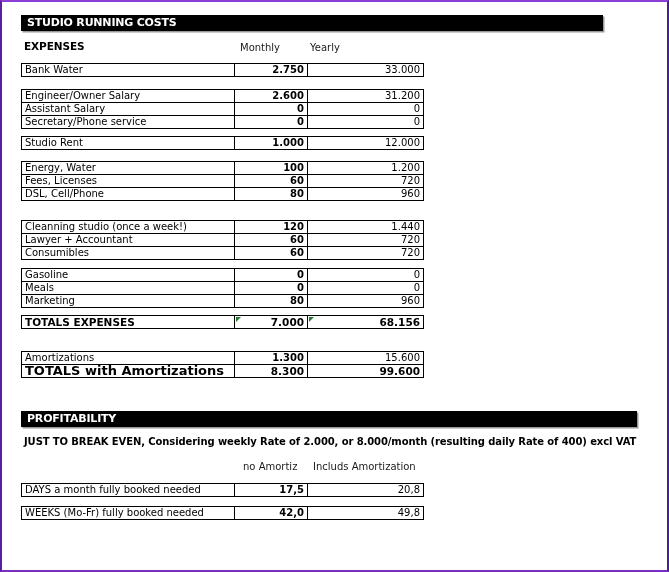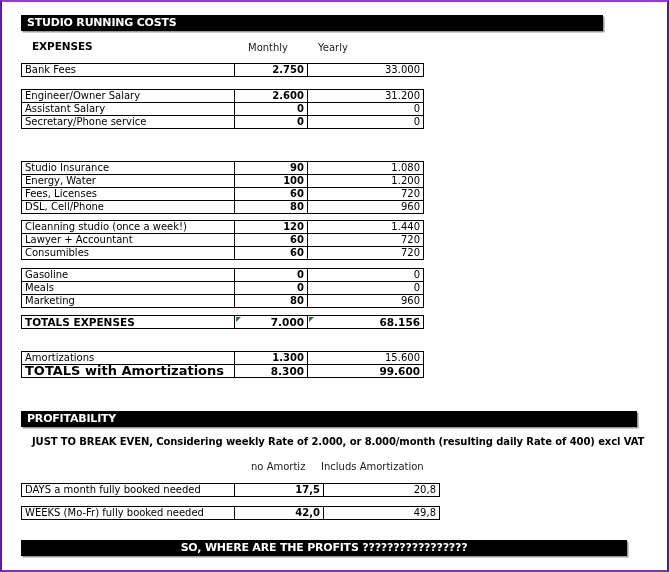--- a/index.html
+++ b/index.html
@@ -53,21 +53,20 @@
   .banner.center {
     text-align: center;
     padding: 0;
   }
 
   
   .txt {
     position: absolute;
     white-space: nowrap;
     color: #000000;
-    margin-left: 8px;
   }
   .lbl-bold {
     font-weight: bold;
     font-size: 10.5px;
     letter-spacing: -0.1px;
   }
   .colhead {
     font-size: 10px;
     font-weight: normal;
     color: #1a1a1a;
@@ -106,41 +105,41 @@
     left: 1px;
     top: 1px;
     width: 0;
     height: 0;
     border-top: 5px solid #1f7a2e;
     border-right: 5px solid transparent;
   }
 
   
   .tbl.prof td.name { width: 213px; }
-  .tbl.prof td.m    { width: 89px;  }
+  .tbl.prof td.m    { width: 73px;  }
   .tbl.prof td.y    { width: 116px; }
 </style>
 </head>
 <body>
 
 <div id="page">
   <div id="sheet">
 
     <div class="banner" style="left:19px; top:13px; width:582px;">STUDIO RUNNING COSTS</div>
 
     <div class="txt lbl-bold" style="left:22px; top:38px;">EXPENSES</div>
 
     <div class="txt colhead" style="left:238px; top:40px;">Monthly</div>
 
     <div class="txt colhead" style="left:308px; top:40px;">Yearly</div>
 
     <table class="tbl" style="left:19px; top:61px;">
       <tbody>
         <tr>
-          <td class="name">Bank Fees</td>
+          <td class="name">Bank Water</td>
           <td class="m">2.750</td>
           <td class="y">33.000</td>
         </tr>
       </tbody>
     </table>
 
     <table class="tbl" style="left:19px; top:87px;">
       <tbody>
         <tr>
           <td class="name">Engineer/Owner Salary</td>
@@ -153,28 +152,32 @@
           <td class="y">0</td>
         </tr>
         <tr>
           <td class="name">Secretary/Phone service</td>
           <td class="m">0</td>
           <td class="y">0</td>
         </tr>
       </tbody>
     </table>
 
+    <table class="tbl" style="left:19px; top:134px;">
+      <tbody>
+        <tr>
+          <td class="name">Studio Rent</td>
+          <td class="m">1.000</td>
+          <td class="y">12.000</td>
+        </tr>
+      </tbody>
+    </table>
 
     <table class="tbl" style="left:19px; top:159px;">
       <tbody>
-        <tr>
-          <td class="name">Studio Insurance</td>
-          <td class="m">90</td>
-          <td class="y">1.080</td>
-        </tr>
         <tr>
           <td class="name">Energy, Water</td>
           <td class="m">100</td>
           <td class="y">1.200</td>
         </tr>
         <tr>
           <td class="name">Fees, Licenses</td>
           <td class="m">60</td>
           <td class="y">720</td>
         </tr>
@@ -272,16 +275,15 @@
     <table class="tbl prof" style="left:19px; top:504px;">
       <tbody>
         <tr>
           <td class="name">WEEKS (Mo-Fr)  fully booked needed</td>
           <td class="m">42,0</td>
           <td class="y">49,8</td>
         </tr>
       </tbody>
     </table>
 
-    <div class="banner center" style="left:19px; top:538px; width:606px;">SO, WHERE ARE THE PROFITS ?????????????????</div>
 
   </div>
 </div>
 
 </body></html>

